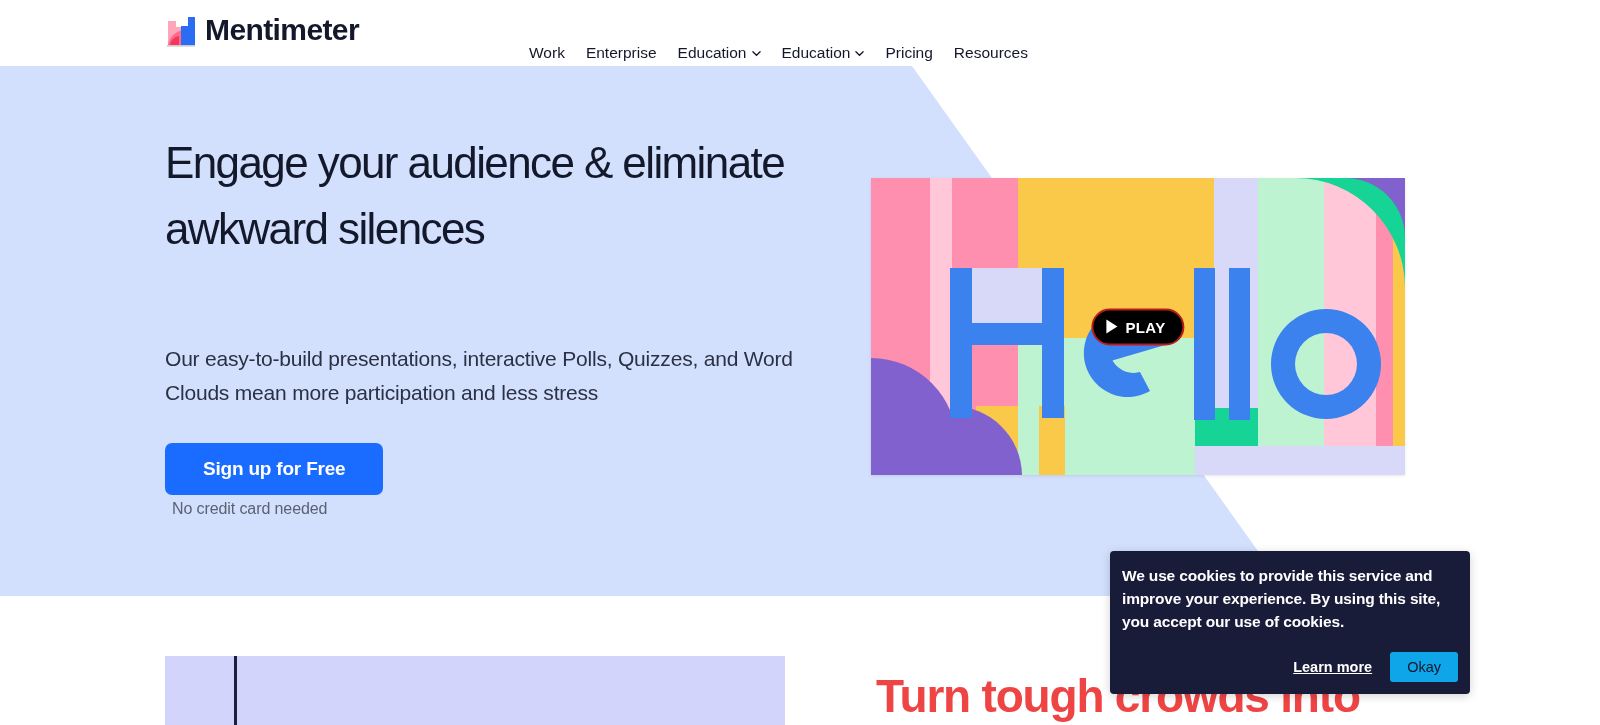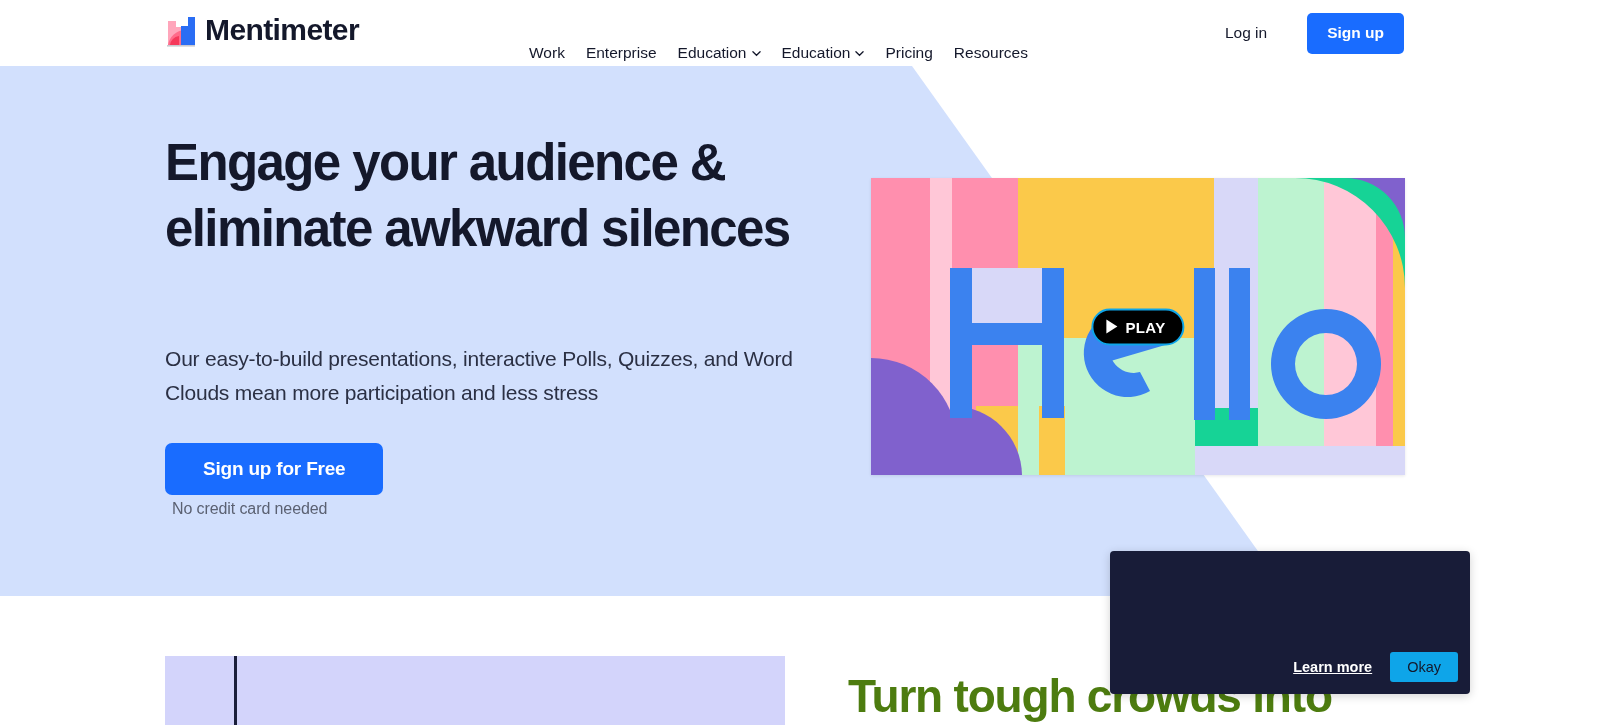--- a/index.html
+++ b/index.html
@@ -69,22 +69,22 @@
     clip-path: polygon(0 0, 912px 0, 1290px 530px, 0 530px);
     z-index: 5;
   }
   .hero-content {
     position: absolute; top: 66px; left: 0;
     width: 1600px; height: 530px; z-index: 10;
   }
   .hero-title {
     position: absolute; left: 165px; top: 64px;
     width: 700px;
-    font-size: 51px; line-height: 66px;
-    font-weight: 700; letter-spacing: -1.6px;
+    font-size: 44px; line-height: 66px;
+    font-weight: 400; letter-spacing: -1.6px;
     color: #14182b;
   }
   .hero-sub {
     position: absolute; left: 165px; top: 276px;
     width: 680px;
     font-size: 21px; line-height: 34px;
     color: #2b3044; letter-spacing: -0.2px;
   }
   .hero-cta {
     position: absolute; left: 165px; top: 377px;
@@ -107,21 +107,21 @@
     width: 534px; height: 297px;
     overflow: hidden; z-index: 20;
     box-shadow: 0 1px 3px rgba(20,24,43,0.10);
     cursor: pointer;
   }
   .video-card svg { display: block; width: 534px; height: 297px; }
   .play-pill {
     position: absolute; left: 50%; top: 50%;
     transform: translate(-50%,-50%);
     background: #000000; color: #ffffff;
-    border: 2px solid #0ea5e9;
+    border: 2px solid #b91c1c;
     border-radius: 40px;
     height: 37px; padding: 0 17px 0 13px;
     display: flex; align-items: center; gap: 8px;
     font-size: 15px; font-weight: 700; letter-spacing: 0.4px;
     z-index: 22; cursor: pointer;
   }
   .play-tri {
     width: 0; height: 0;
     border-left: 11px solid #ffffff;
     border-top: 7px solid transparent;
@@ -151,24 +151,24 @@
     border: 3px solid #14182b;
     border-radius: 9px 9px 0 0;
   }
   .laptop-inner {
     position: absolute; left: 36px; top: 22px;
     width: 268px; height: 40px;
     background: #f3f3f6;
     border-radius: 3px;
   }
   .lower-heading {
-    position: absolute; left: 848px; top: 668px;
+    position: absolute; left: 876px; top: 668px;
     width: 700px;
     font-size: 46px; line-height: 56px; font-weight: 700;
-    letter-spacing: -1.2px; color: #4d7c0f;
+    letter-spacing: -1.2px; color: #ef4444;
     white-space: nowrap; z-index: 6;
   }
 
   
   .cookie {
     position: absolute; left: 1110px; top: 551px;
     width: 360px; height: 143px;
     background: #181c38;
     border-radius: 4px;
     z-index: 80;
@@ -305,26 +305,23 @@
         </svg>
       </div>
       <div class="nav-item">
         <span>Pricing</span>
       </div>
       <div class="nav-item">
         <span>Resources</span>
       </div>
     </nav>
 
-    <div class="header-right">
-      <span class="login">Log in</span>
-      <button class="signup-btn">Sign up</button>
-    </div>
   </header>
 
   <div class="cookie">
+    <div class="cookie-text">We use cookies to provide this service and improve your experience. By using this site, you accept our use of cookies.</div>
     <div class="cookie-actions">
       <span class="cookie-link">Learn more</span>
       <button class="cookie-okay">Okay</button>
     </div>
   </div>
 
 </div>
 
 </body></html>

